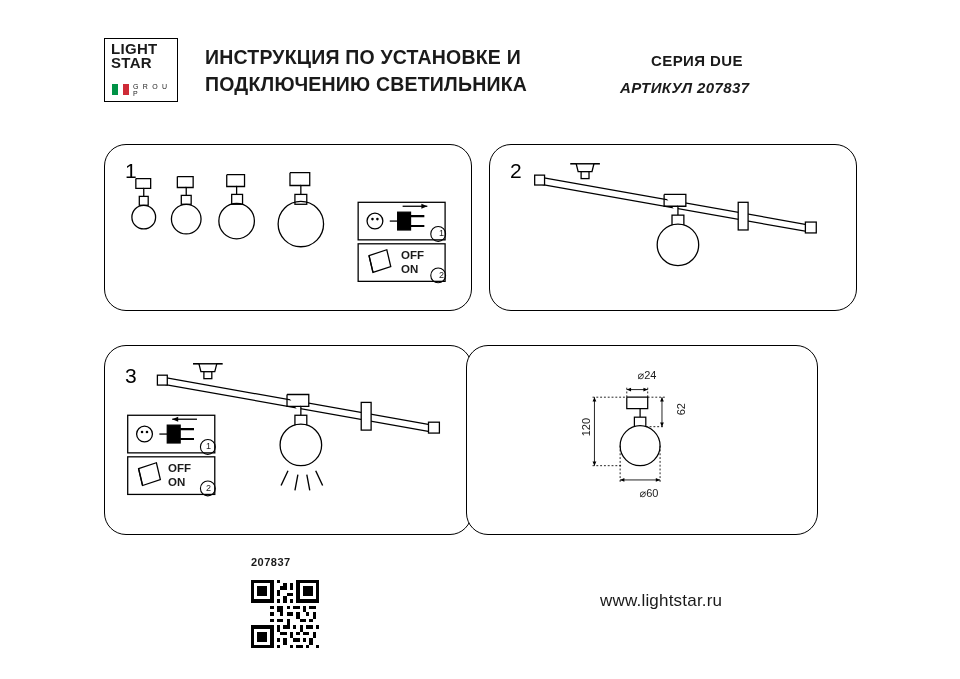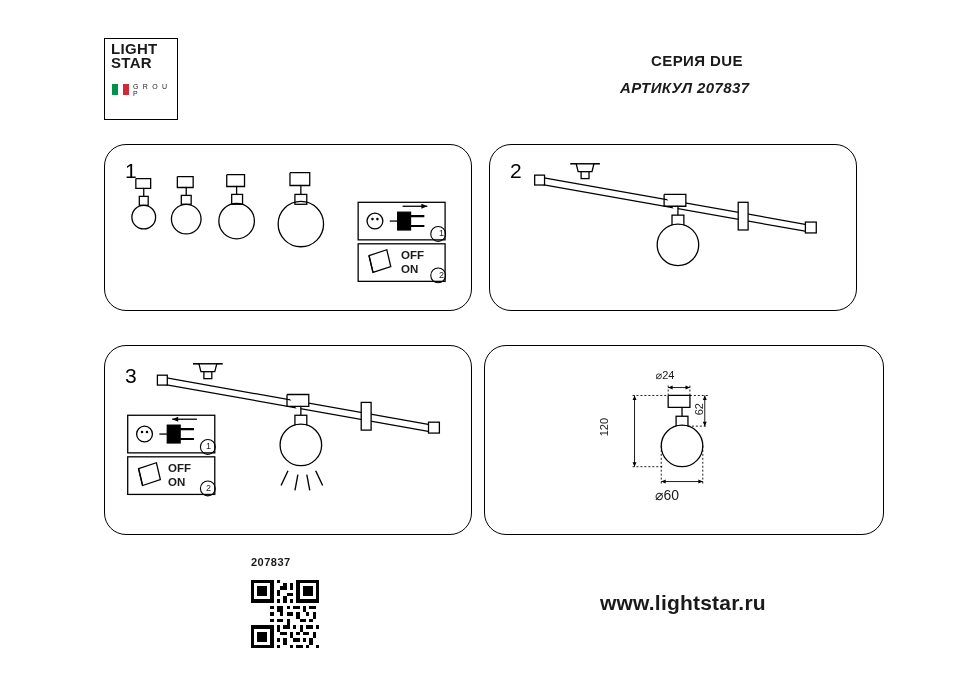--- a/index.html
+++ b/index.html
@@ -21,21 +21,21 @@
 
   
   #header {
     position: absolute;
     left: 0; top: 0;
     width: 960px; height: 125px;
   }
   #logo-box {
     position: absolute;
     left: 104px; top: 38px;
-    width: 74px; height: 82px;
+    width: 74px; height: 64px;
     border: 1px solid #000;
     box-sizing: border-box;
     background: #fff;
   }
   #logo-text {
     position: absolute;
     left: 6px; top: 3px;
     font-weight: bold;
     font-size: 15px;
     line-height: 14px;
@@ -88,21 +88,21 @@
   .panel {
     position: absolute;
     border: 1.5px solid #000;
     border-radius: 22px;
     box-sizing: border-box;
     background: #fff;
   }
   #panel-1 { left: 104px; top: 144px; width: 368px; height: 167px; }
   #panel-2 { left: 489px; top: 144px; width: 368px; height: 167px; }
   #panel-3 { left: 104px; top: 345px; width: 368px; height: 190px; }
-  #panel-4 { left: 484px; top: 345px; width: 400px; height: 190px; }
+  #panel-4 { left: 466px; top: 345px; width: 352px; height: 190px; }
 
   .step-num {
     position: absolute;
     font-size: 21px;
     font-weight: normal;
     color: #000;
   }
 
   .panel-svg {
     position: absolute;
@@ -120,22 +120,22 @@
     letter-spacing: 0.5px;
   }
   #qr {
     position: absolute;
     left: 251px; top: 580px;
     width: 68px; height: 68px;
   }
   #site {
     position: absolute;
     left: 600px; top: 591px;
-    font-size: 21px;
-    font-weight: bold;
+    font-size: 17px;
+    font-weight: normal;
     letter-spacing: 0.2px;
   }
 </style>
 </head>
 <body>
 
 <div id="page">
 
   <div id="header">
 
@@ -145,20 +145,21 @@
         <div>STAR</div>
       </div>
       <div id="logo-flag">
         <i class="g"></i>
           <i class="w"></i>
           <i class="r"></i>
       </div>
       <div id="logo-group">G R O U P</div>
     </div>
 
+    <div id="title">ИНСТРУКЦИЯ ПО УСТАНОВКЕ И ПОДКЛЮЧЕНИЮ СВЕТИЛЬНИКА</div>
     <div id="series">СЕРИЯ DUE</div>
     <div id="article">АРТИКУЛ 207837</div>
   </div>
 
   <div class="panel" id="panel-1">
     <div class="step-num" style="left:20px; top:14px;">1</div>
 
     <svg class="panel-svg" viewBox="0 0 368 167">
       <g fill="none" stroke="#000" stroke-width="1.3">
 
@@ -349,21 +350,21 @@
         <path d="M161 137 L165.5 135 L165.5 139 Z" fill="#000" stroke="none"></path>
         <path d="M203 137 L198.5 135 L198.5 139 Z" fill="#000" stroke="none"></path>
         <path d="M161 101 L161 139" stroke-dasharray="2,2"></path>
         <path d="M203 101 L203 139" stroke-dasharray="2,2"></path>
       </g>
     </svg>
 
     <div style="position:absolute; left:155px; top:23px; width:50px; text-align:center; font-size:11px;">⌀24</div>
     <div style="position:absolute; left:208px; top:57px; font-size:11px; writing-mode:vertical-rl; transform:rotate(180deg);">62</div>
     <div style="position:absolute; left:113px; top:72px; font-size:11px; writing-mode:vertical-rl; transform:rotate(180deg);">120</div>
-    <div style="position:absolute; left:157px; top:141px; width:50px; text-align:center; font-size:14px;">⌀60</div>
+    <div style="position:absolute; left:157px; top:141px; width:50px; text-align:center; font-size:11px;">⌀60</div>
   </div>
 
   <div id="footer-article">207837</div>
 
   <div id="qr">
     <svg viewBox="0 0 21 21" width="68" height="68" shape-rendering="crispEdges">
       <rect width="21" height="21" fill="#fff"></rect>
       <g fill="#000">
 
         <rect x="0" y="0" width="7" height="1"></rect>

